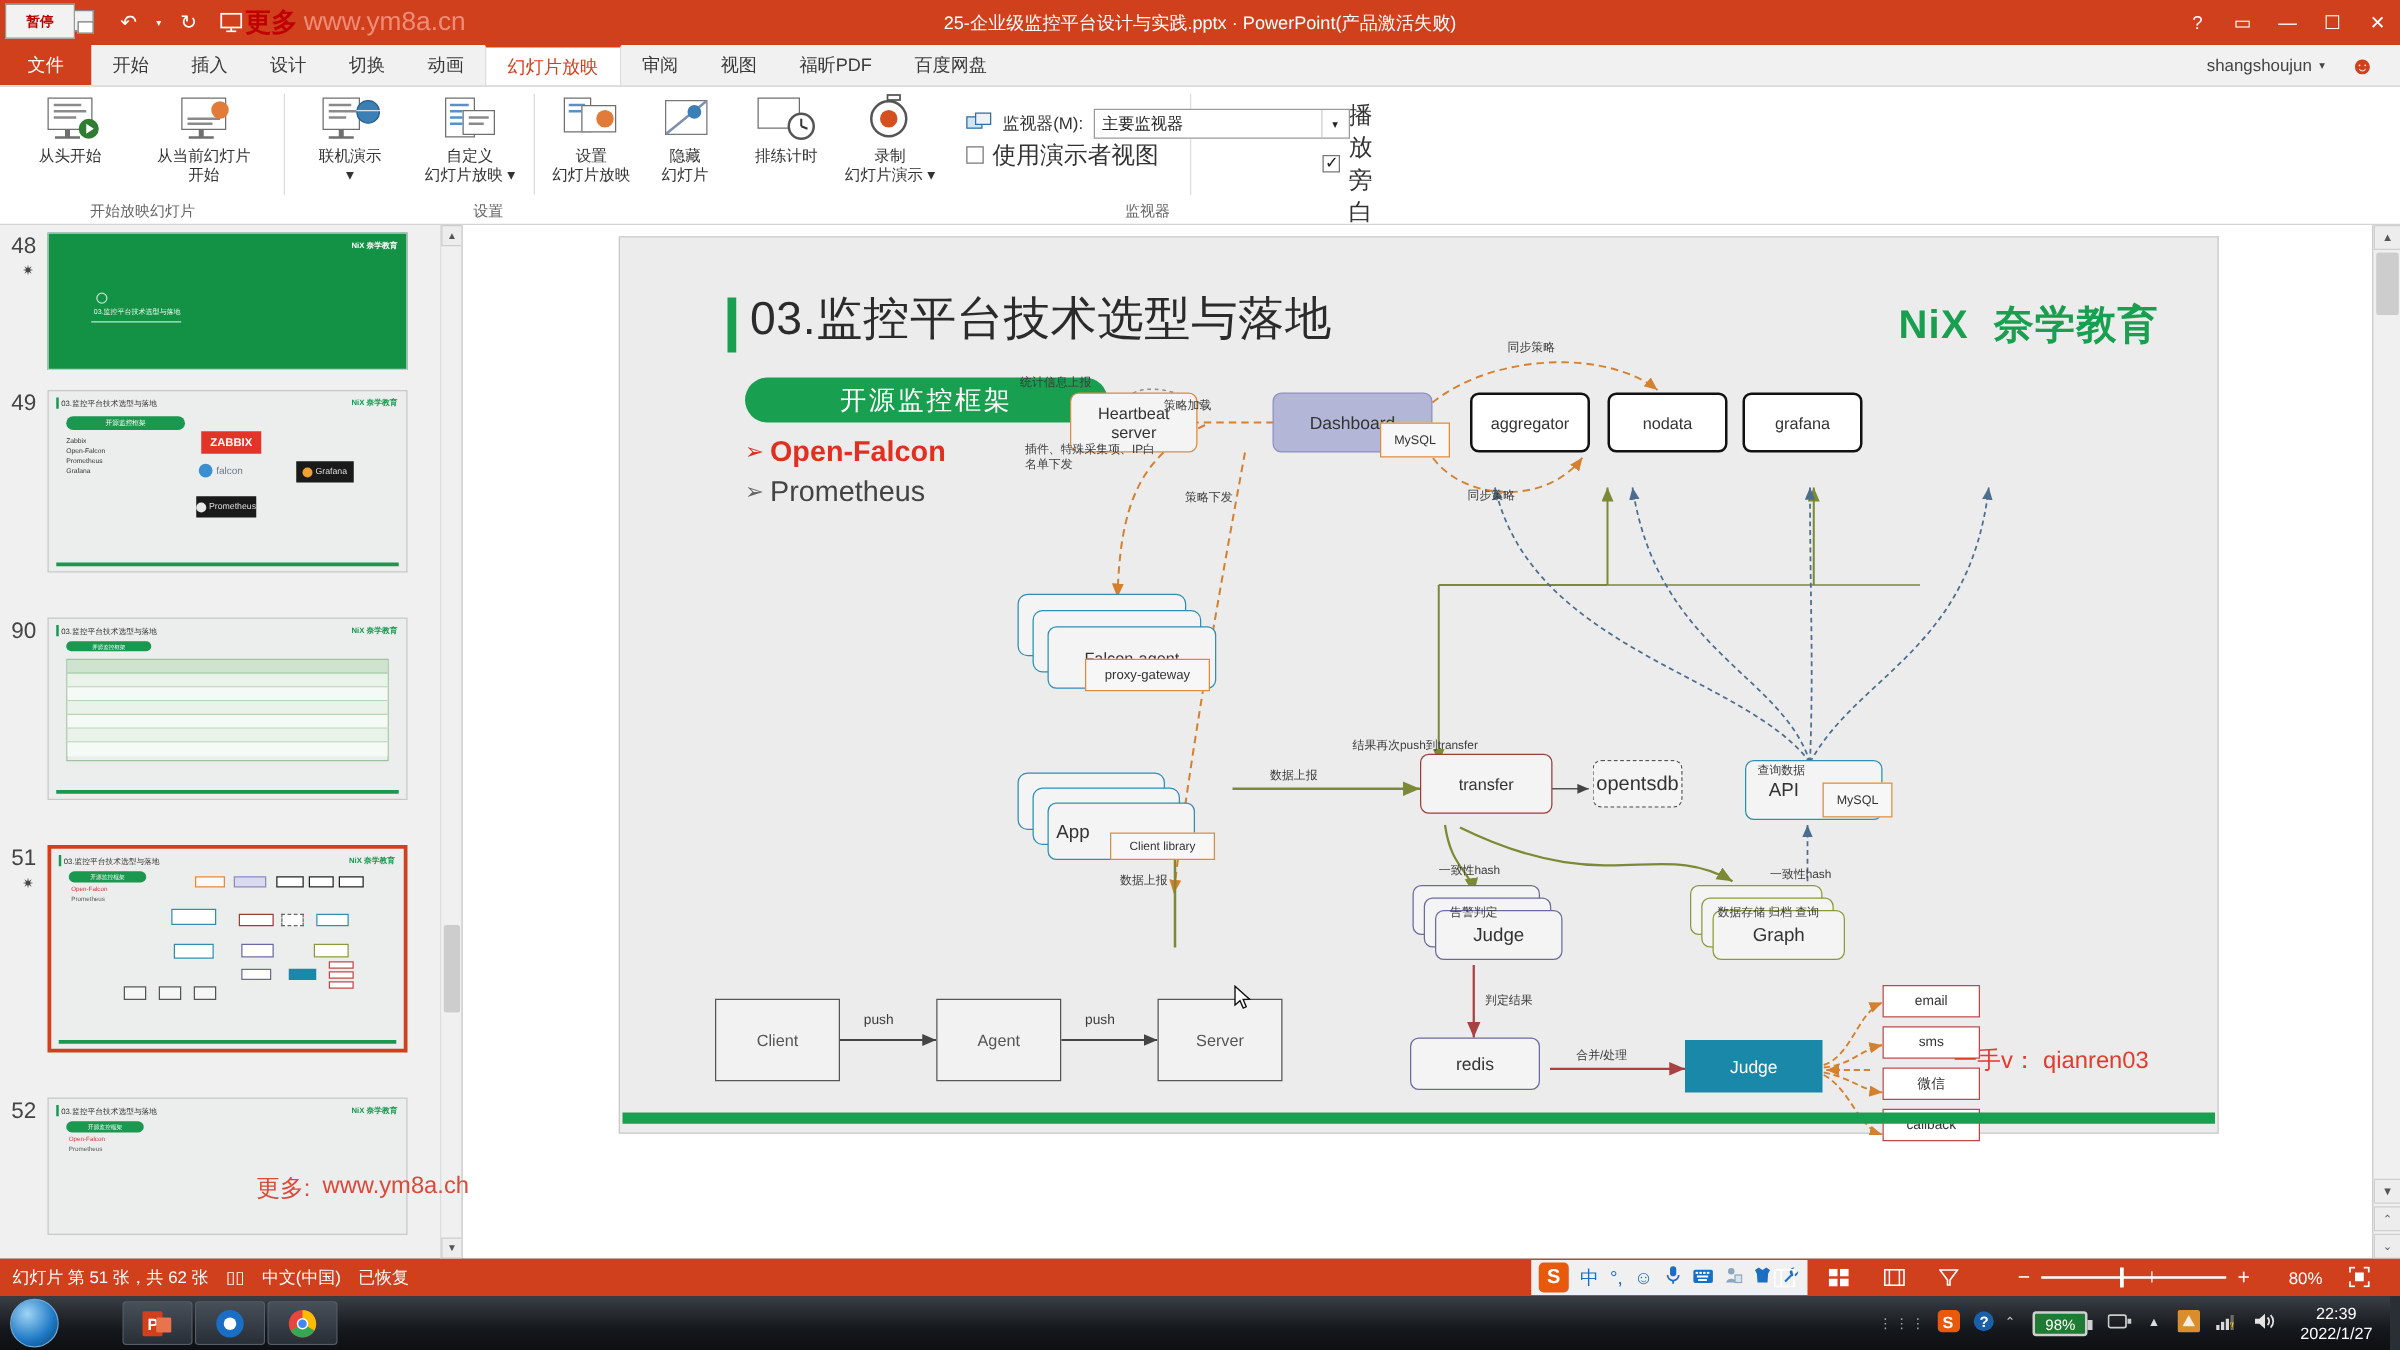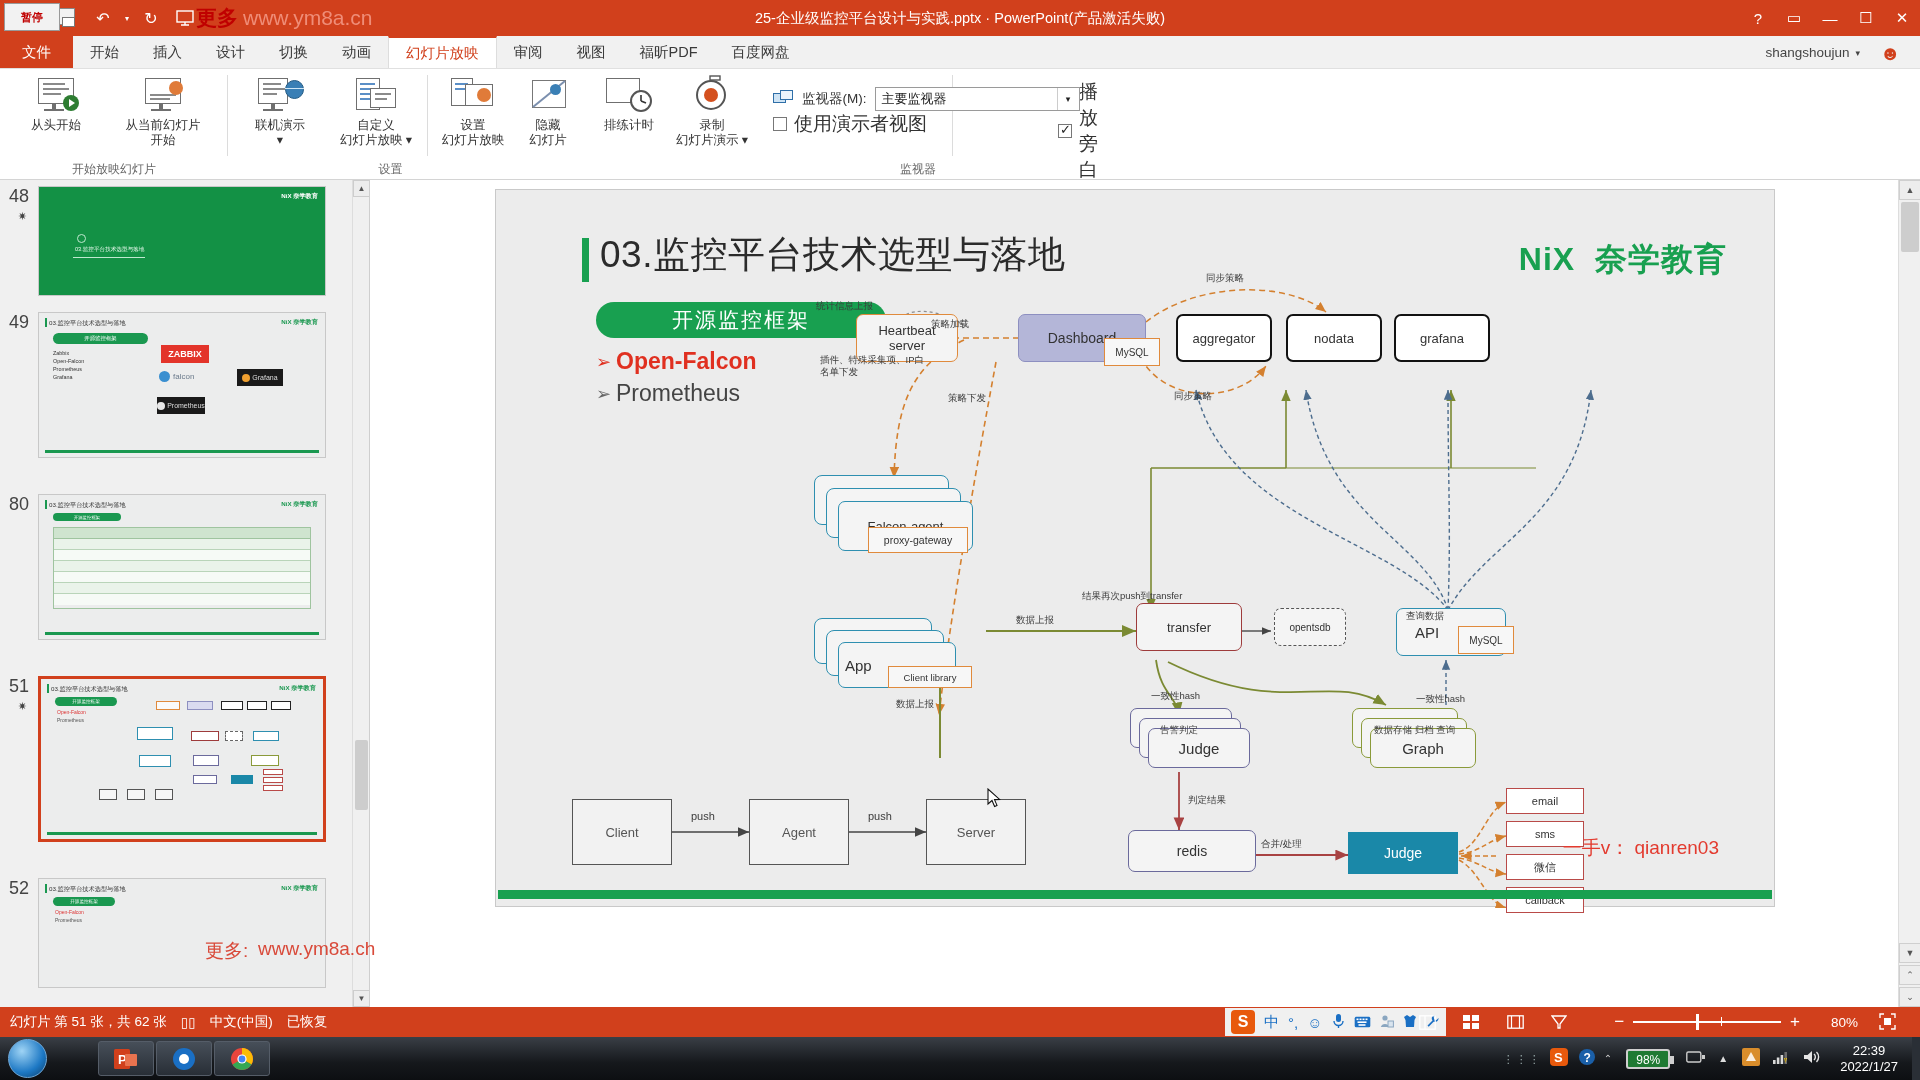--- a/index.html
+++ b/index.html
@@ -471,21 +471,21 @@
         <div style="position:absolute;left:118px;top:84px;width:48px;height:17px;background:#1a1a1a;color:#ddd;font-size:7px;display:flex;align-items:center;justify-content:center;gap:2px;">
             <span style="width:8px;height:8px;border-radius:50%;background:#e8e8e8;display:inline-block"></span>
             <span>Prometheus</span>
           </div>
         <div class="mini-foot"></div>
       </div>
     </div>
 
     <div class="thumb-row" style="top:314px;">
       <div>
-          <div class="tnum">80</div>
+          <div class="tnum">90</div>
         </div>
       <div class="tcard" style="height:146px;">
         <div class="mini-bar"></div>
         <div class="mini-title">03.监控平台技术选型与落地</div>
         <div class="mini-logo">NiX 奈学教育</div>
         <div style="position:absolute;left:14px;top:18px;width:68px;height:8px;border-radius:4px;background:#1a9850;color:#fff;font-size:4.4px;display:flex;align-items:center;justify-content:center;">开源监控框架</div>
         <div style="position:absolute;left:14px;top:32px;right:14px;height:82px;border:1px solid #9fc49f;">
           <div style="height:11px;background:#cfe4cf;border-bottom:1px solid #9fc49f"></div>
           <div style="height:11px;background:#eaf3ea;border-bottom:1px solid #b9d4b9"></div>
           <div style="height:11px;background:#f6faf6;border-bottom:1px solid #b9d4b9"></div>
@@ -671,21 +671,21 @@
         <div class="node n-round" style="left:342px;top:311px;width:135px;height:50px;border:1.6px solid #2e8fb0;">
           <span>Falcon-agent</span>
         </div>
         <div class="node" style="left:372px;top:337px;width:100px;height:26px;border:1.4px solid #e08a3c;background:#f7f7f7;font-size:10.5px;">
           <span>proxy-gateway</span>
         </div>
 
         <div class="node n-round" style="left:640px;top:413px;width:106px;height:48px;border:1.8px solid #9e3b3b;">
           <span>transfer</span>
         </div>
-        <div class="node n-round" style="left:778px;top:418px;width:72px;height:38px;border:1.6px dashed #555;font-size:10px;">
+        <div class="node n-round" style="left:778px;top:418px;width:72px;height:38px;border:1.6px dashed #555;font-size:16px;">
           <span>opentsdb</span>
         </div>
 
         <div class="node n-round" style="left:900px;top:418px;width:110px;height:48px;border:1.8px solid #2e8fb0;justify-content:flex-start;padding-left:18px;font-size:15px;">
           <span>API</span>
         </div>
         <div class="node" style="left:962px;top:436px;width:56px;height:28px;border:1.4px solid #e08a3c;background:#f7f7f7;font-size:10px;">
           <span>MySQL</span>
         </div>
 
@@ -710,21 +710,21 @@
         <div class="node n-round" style="left:652px;top:538px;width:102px;height:40px;border:1.5px solid #6b6a9c;font-size:15px;">
           <span>Judge</span>
         </div>
 
         <div style="position:absolute;left:856px;top:518px;width:106px;height:40px;border:1.5px solid #8a9a3a;border-radius:7px;background:#f4f4f4;"></div>
         <div style="position:absolute;left:865px;top:528px;width:106px;height:40px;border:1.5px solid #8a9a3a;border-radius:7px;background:#f4f4f4;"></div>
         <div class="node n-round" style="left:874px;top:538px;width:106px;height:40px;border:1.5px solid #8a9a3a;font-size:15px;">
           <span>Graph</span>
         </div>
 
-        <div class="node n-round" style="left:632px;top:640px;width:128px;height:42px;border:1.5px solid #6b6a9c;font-size:14px;">
+        <div class="node n-round" style="left:632px;top:640px;width:104px;height:42px;border:1.5px solid #6b6a9c;font-size:14px;">
           <span>redis</span>
         </div>
         <div class="node" style="left:852px;top:642px;width:110px;height:42px;background:#1a88a8;border:none;color:#fff;font-size:14px;">
           <span>Judge</span>
         </div>
 
         <div class="node" style="left:1010px;top:598px;width:78px;height:26px;border:1.4px solid #b94a48;background:#fff;font-size:11px;">
             <span>email</span>
           </div>
         <div class="node" style="left:1010px;top:631px;width:78px;height:26px;border:1.4px solid #b94a48;background:#fff;font-size:11px;">

